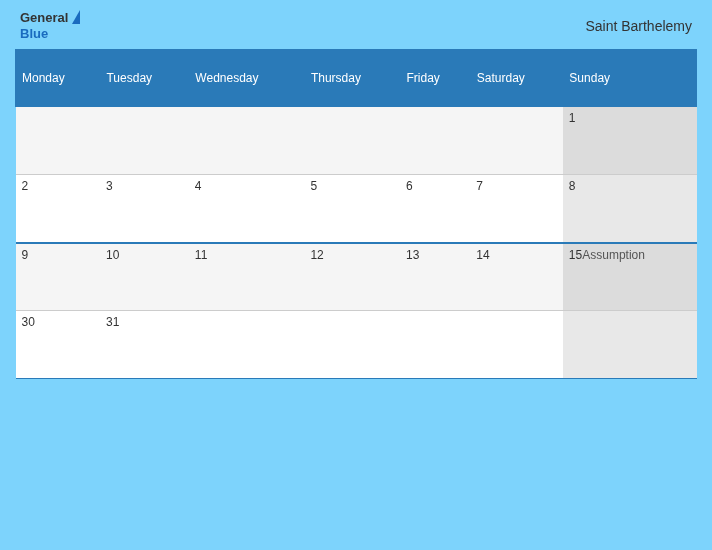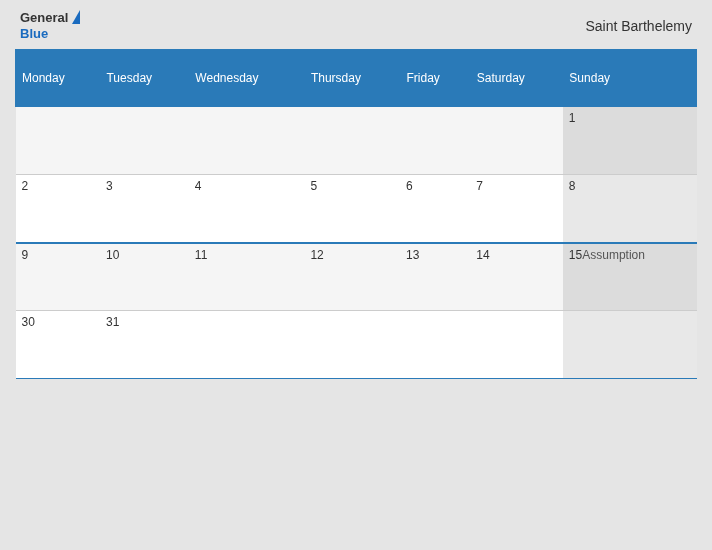--- a/index.html
+++ b/index.html
@@ -6,21 +6,21 @@
     body {
       width: 712px;
       height: 550px;
       background: #fff;
       font-family: Arial, sans-serif;
       overflow: hidden;
     }
     .calendar-wrapper {
       width: 712px;
       height: 550px;
-      background: #e5e5e5;
+      background: #7dd3fc;
       padding: 10px 15px 10px 15px;
     }
     .header {
       display: flex;
       align-items: center;
       justify-content: space-between;
       margin-bottom: 8px;
       padding: 0 5px;
     }
     .logo {

